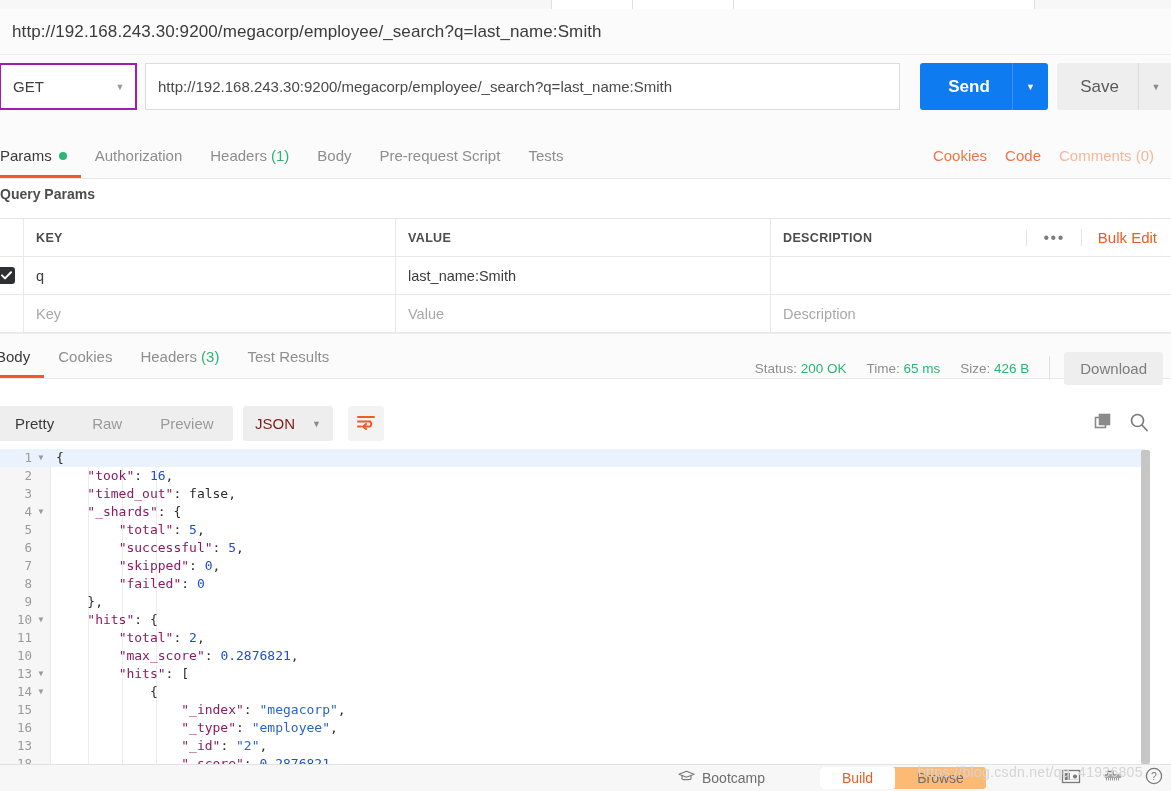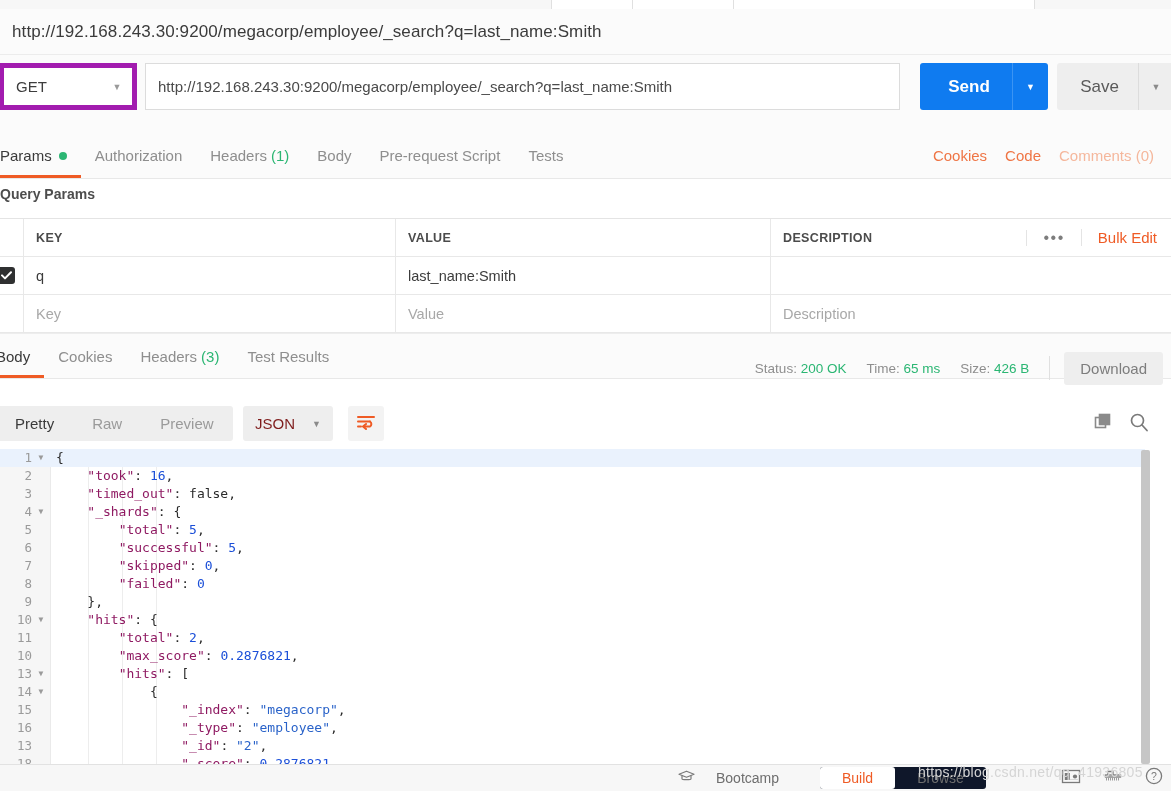--- a/index.html
+++ b/index.html
@@ -29,21 +29,21 @@
     padding-left:12px; font-size:17px; color:#3b3b3b; letter-spacing:0.1px;
   }
 
   
   .req-bar {
     position:absolute; left:0; top:55px; width:1171px; height:78px;
     background:#fbfbfb; border-bottom:1px solid #ececec;
   }
   .method-box {
     position:absolute; left:-1px; top:8px; width:138px; height:47px;
-    background:#fff; border:5px solid #a21caf;
+    background:#fff; border:2px solid #a21caf;
     display:flex; align-items:center; box-sizing:border-box;
   }
   .method-box .m-label { font-size:15px; color:#3d3d3d; padding-left:12px; flex:1; }
   .method-box .m-caret {
     width:30px; display:flex; align-items:center; justify-content:center;
     color:#9a9a9a; font-size:9px;
   }
   .url-input {
     position:absolute; left:145px; top:8px; width:755px; height:47px;
     background:#fff; border:1px solid #dcdcdc; box-sizing:border-box;
@@ -192,24 +192,24 @@
   .vscroll {
     position:absolute; left:1141px; top:450px; width:9px; height:314px;
     background:#c6c6c6; border-radius:2px;
   }
 
   
   .footer {
     position:absolute; left:0; bottom:0; width:1171px; height:26px;
     background:#f7f7f7; border-top:1px solid #e2e2e2; display:flex; align-items:center;
   }
-  .foot-boot { position:absolute; left:678px; display:flex; align-items:center; gap:21px; }
+  .foot-boot { position:absolute; left:678px; display:flex; align-items:center; gap:7px; }
   .foot-boot span { font-size:14px; color:#6e6e6e; }
   .bbtoggle {
-    position:absolute; left:820px; display:flex; align-items:center; background:#0f172a; border-radius:3px;
+    position:absolute; left:820px; display:flex; align-items:center; background:#fdba74; border-radius:3px;
   }
   .bbtoggle .bb { font-size:14px; padding:3px 22px; color:#6e6e6e; cursor:pointer; }
   .bbtoggle .bb.on { background:#fff; color:#ef5b25; border-radius:3px; }
   .foot-icons { position:absolute; right:8px; display:flex; align-items:center; gap:22px; }
 
   .watermark {
     position:absolute; left:918px; top:764px; font-size:14px; color:#d5d5d5;
     font-family:"Liberation Sans", sans-serif; letter-spacing:.3px; pointer-events:none;
     white-space:nowrap;
   }

